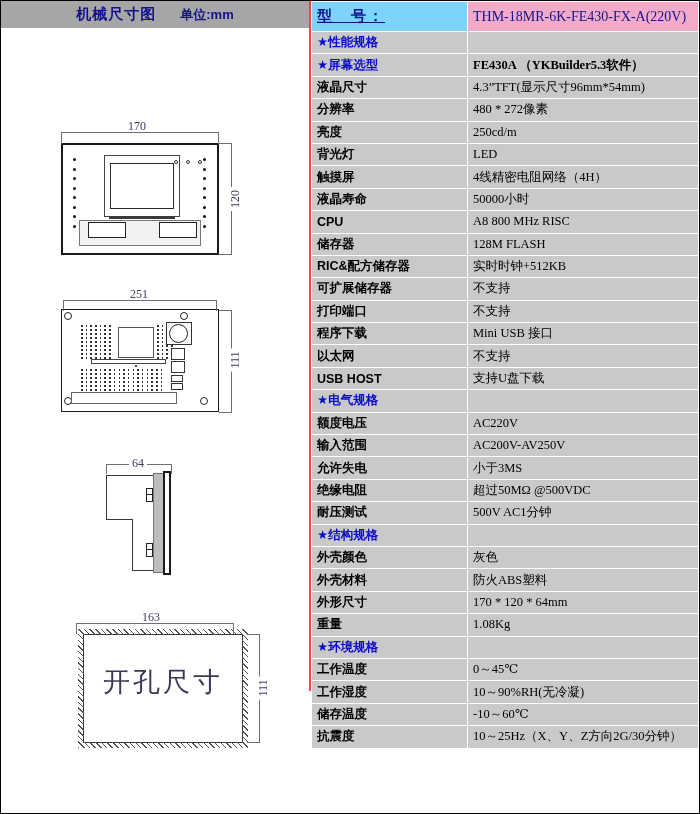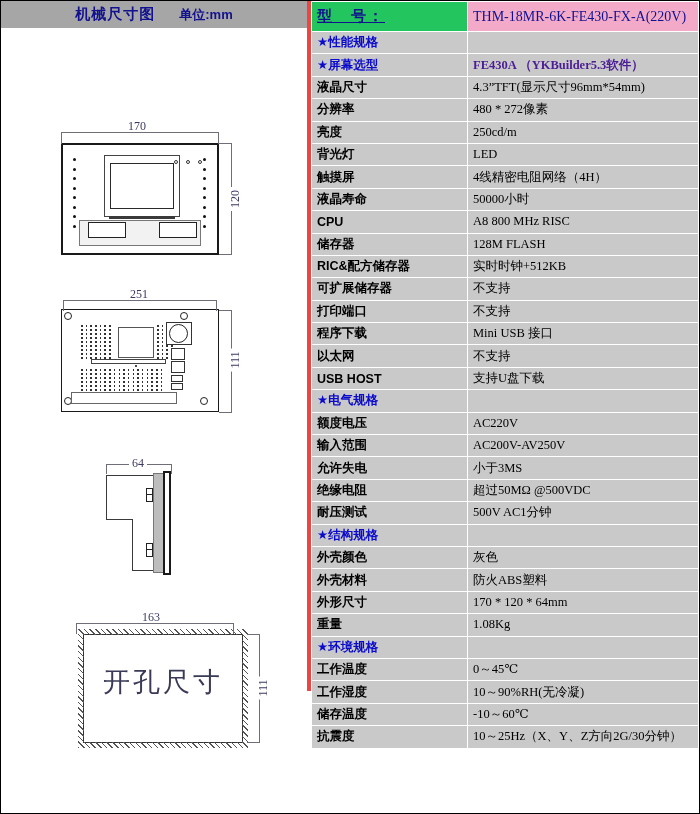--- a/index.html
+++ b/index.html
@@ -10,21 +10,21 @@
   }
   #page{
     position:relative;width:700px;height:814px;
     border:1px solid #000;box-sizing:border-box;
     display:flex;
   }
 
   
   #left{
     width:310px;height:690px;box-sizing:border-box;
-    border-right:4px solid #ef4444;
+    border-right:2px solid #ef4444;
     position:relative;background:#ffffff;
   }
   .left-header{
     height:28px;background:#a6a6a6;
     display:flex;align-items:center;justify-content:center;
     border-bottom:1px solid #ffffff;
     box-sizing:border-box;
   }
   .lh-title{
     font-weight:bold;font-size:15px;color:#12128f;
@@ -203,33 +203,33 @@
     overflow:hidden;white-space:nowrap;
     vertical-align:middle;
     box-sizing:border-box;
   }
   td.k{width:156px;font-weight:bold;font-size:13px;color:#000;}
   td.v{
     font-family:"Liberation Serif","DejaVu Serif",serif;
     font-size:12.5px;color:#000;
   }
   tr.head td{
-    background:#22c55e;height:30px;
+    background:#7dd3fc;height:30px;
     border:1px solid #ffffff;
   }
   tr.head td.k{
     font-weight:bold;font-size:15px;color:#12128f;
     letter-spacing:2px;text-decoration:underline;
   }
   tr.head td.v{
     background:#f3a9c8;color:#12128f;font-weight:normal;
     font-family:"Liberation Serif","DejaVu Serif",serif;font-size:14px;
   }
   tr.section td.k{color:#0a0acc;font-weight:bold;}
-  td.hl-yellow{background:#ffff00;font-weight:bold;color:#4c1d95;}
+  td.hl-yellow{background:#ffff00;font-weight:bold;color:#000000;}
   td.hl-gold{background:#ffc800;color:#000;}
   .star{color:#0a0acc;}
 </style>
 </head>
 <body>
 
 <div id="page">
 
   <div id="left">
 

